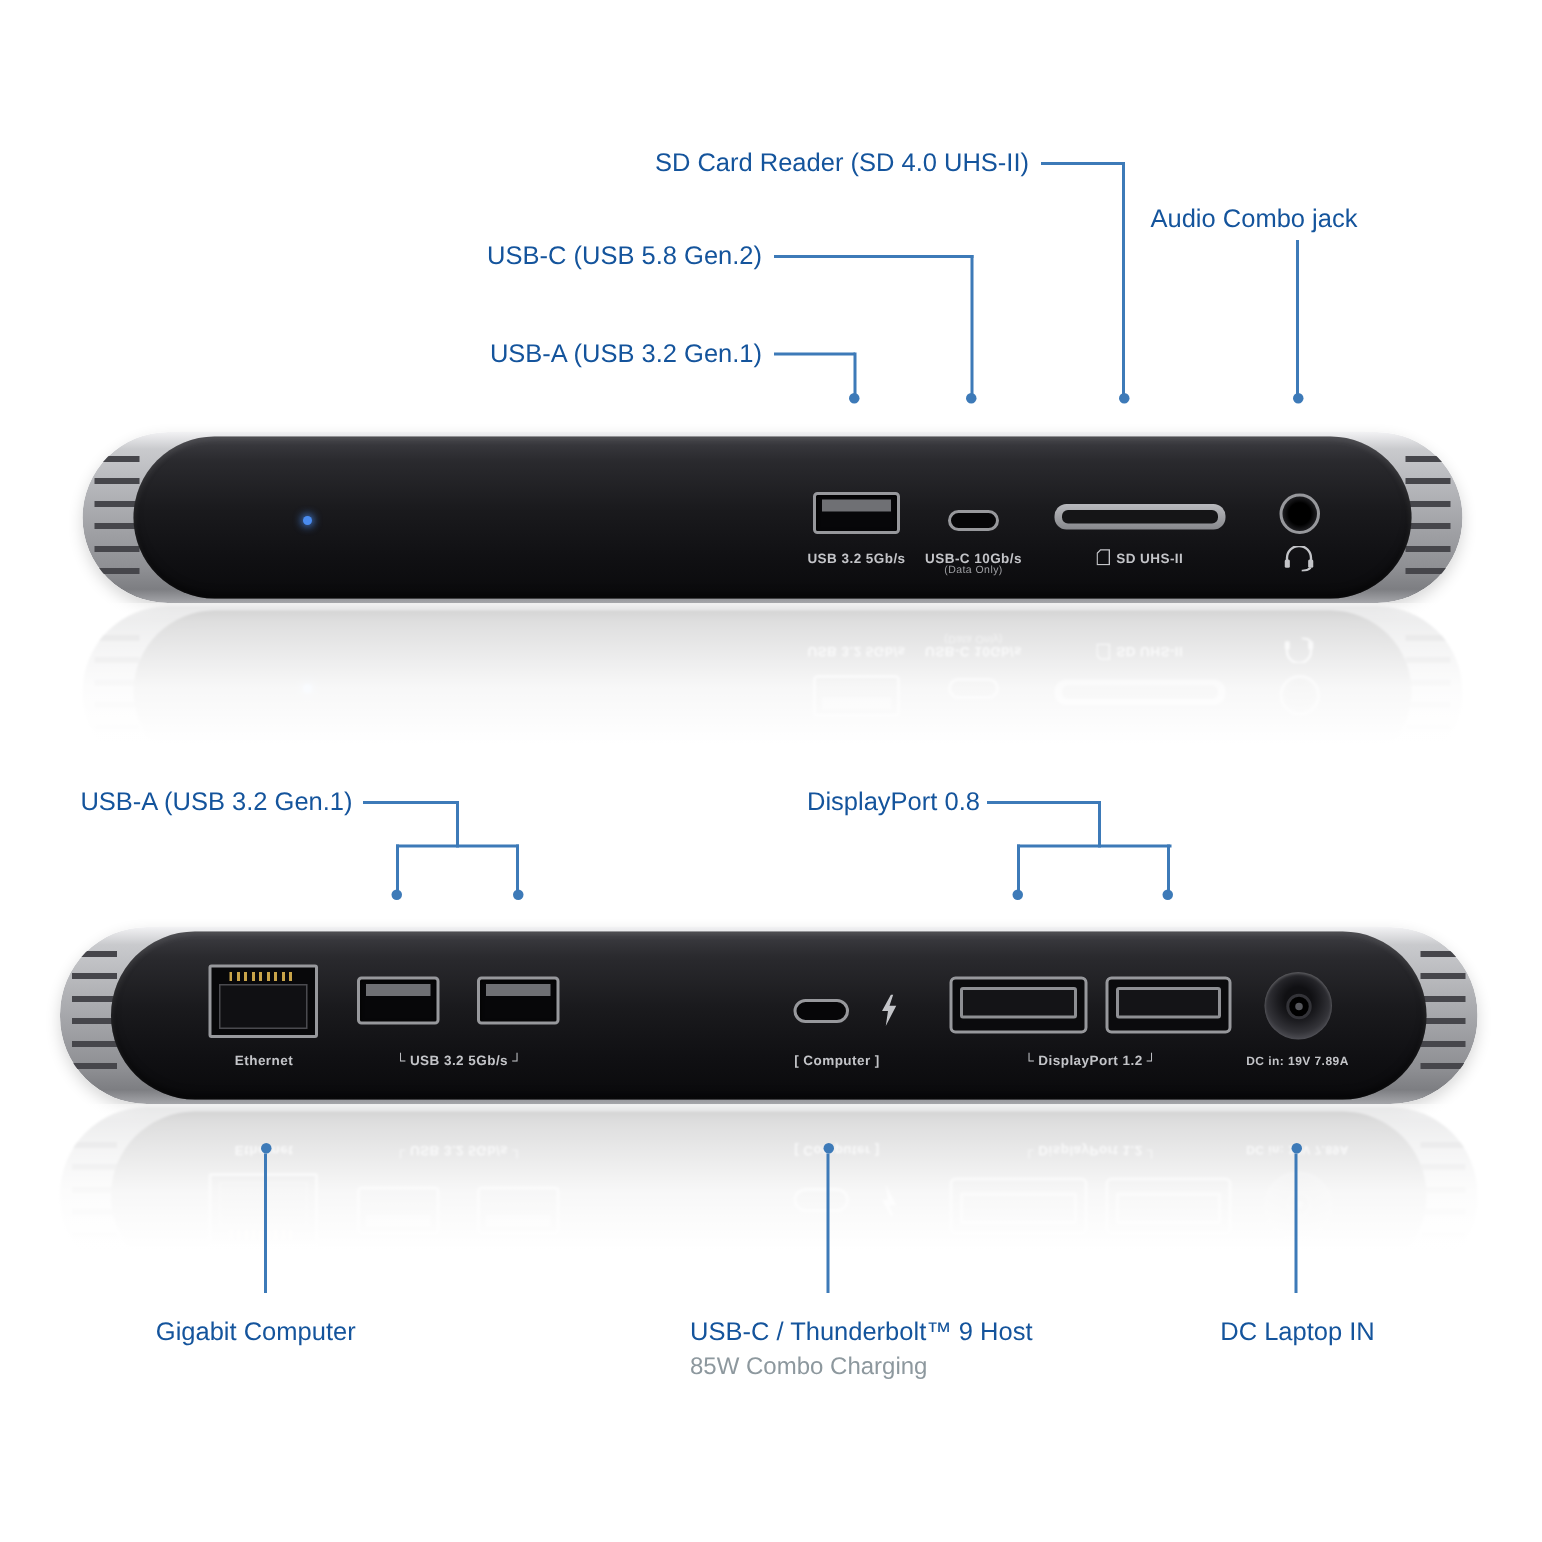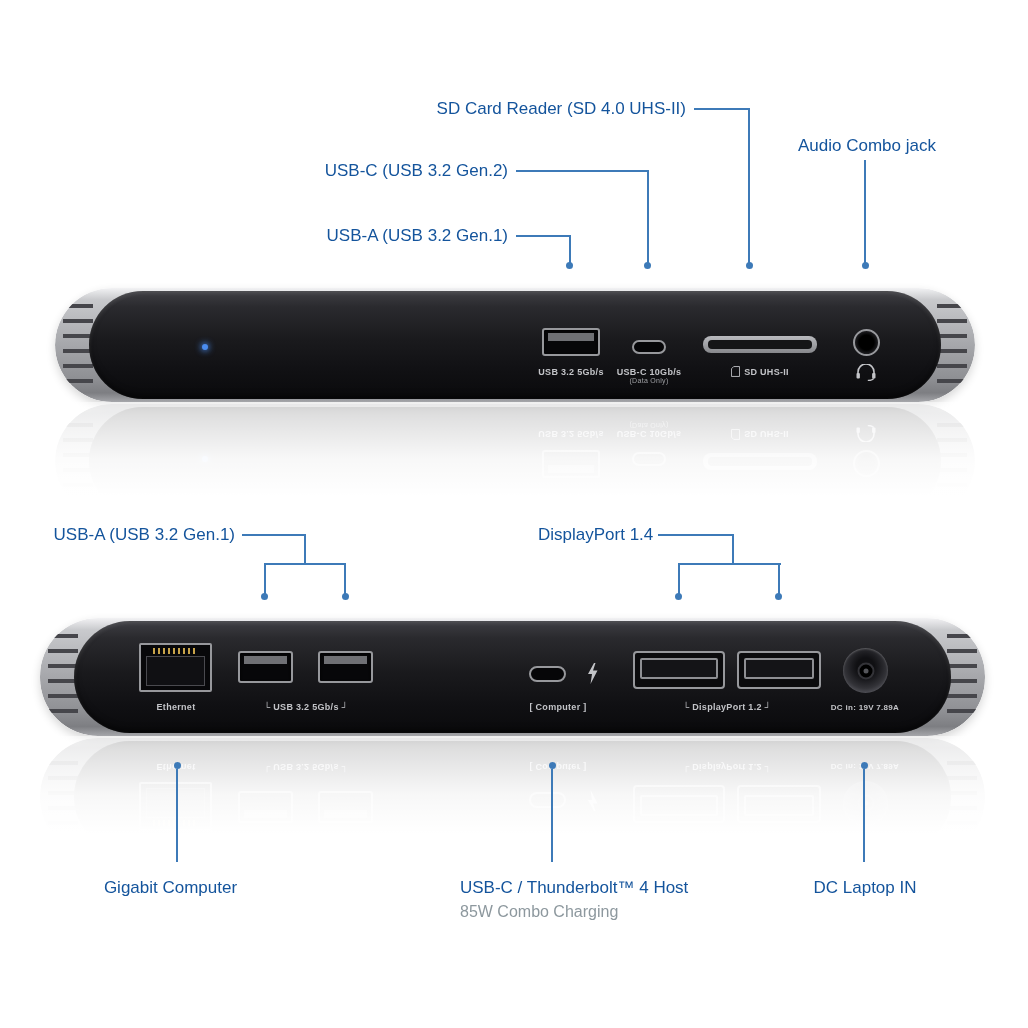--- a/index.html
+++ b/index.html
@@ -66,25 +66,25 @@
 </head>
 <body>
 
 <div class="canvas">
 
   <div class="callout right" style="right:342px;top:99px">SD Card Reader (SD 4.0 UHS-II)</div>
   <div class="cline" style="left:694px;top:108px;width:56px;height:2px"></div>
   <div class="cline" style="left:748px;top:108px;width:2px;height:158px"></div>
   <div class="cdot" style="left:746px;top:262px"></div>
 
-  <div class="callout" style="left:798px;top:136px">Audio Combo jack</div>
+  <div class="callout" style="left:767px;top:136px">Audio Combo jack</div>
   <div class="cline" style="left:864px;top:160px;width:2px;height:106px"></div>
   <div class="cdot" style="left:862px;top:262px"></div>
 
-  <div class="callout right" style="right:520px;top:161px">USB-C (USB 3.2 Gen.2)</div>
+  <div class="callout right" style="right:520px;top:161px">USB-C (USB 5.8 Gen.2)</div>
   <div class="cline" style="left:516px;top:170px;width:133px;height:2px"></div>
   <div class="cline" style="left:647px;top:170px;width:2px;height:96px"></div>
   <div class="cdot" style="left:644px;top:262px"></div>
 
   <div class="callout right" style="right:520px;top:226px">USB-A (USB 3.2 Gen.1)</div>
   <div class="cline" style="left:516px;top:235px;width:54px;height:2px"></div>
   <div class="cline" style="left:569px;top:235px;width:2px;height:31px"></div>
   <div class="cdot" style="left:566px;top:262px"></div>
 
   <div class="device-box device" style="left:55px;top:288px;width:920px;height:114px">
@@ -162,21 +162,21 @@
 
   <div class="callout right" style="right:793px;top:525px">USB-A (USB 3.2 Gen.1)</div>
   <div class="cline" style="left:242px;top:534px;width:64px;height:2px"></div>
   <div class="cline" style="left:304px;top:534px;width:2px;height:31px"></div>
   <div class="cline" style="left:264px;top:563px;width:82px;height:2px"></div>
   <div class="cline" style="left:264px;top:563px;width:2px;height:33px"></div>
   <div class="cline" style="left:344px;top:563px;width:2px;height:33px"></div>
   <div class="cdot" style="left:261px;top:593px"></div>
   <div class="cdot" style="left:342px;top:593px"></div>
 
-  <div class="callout" style="left:538px;top:525px">DisplayPort 1.4</div>
+  <div class="callout" style="left:538px;top:525px">DisplayPort 0.8</div>
   <div class="cline" style="left:658px;top:534px;width:76px;height:2px"></div>
   <div class="cline" style="left:732px;top:534px;width:2px;height:31px"></div>
   <div class="cline" style="left:678px;top:563px;width:103px;height:2px"></div>
   <div class="cline" style="left:678px;top:563px;width:2px;height:33px"></div>
   <div class="cline" style="left:778px;top:563px;width:2px;height:33px"></div>
   <div class="cdot" style="left:675px;top:593px"></div>
   <div class="cdot" style="left:775px;top:593px"></div>
 
   <div class="device-box device" style="left:40px;top:618px;width:945px;height:118px">
     <div id="back-visual" class="visual">
@@ -262,20 +262,20 @@
       <div class="plabel tiny" style="left:765px;top:85px;width:120px">DC in: 19V 7.89A</div>
     </div>
   <div class="refl-fade" style="left:30px;top:736px;width:965px;height:130px"></div>
 
   <div class="cdot" style="left:174px;top:762px"></div>
   <div class="cline" style="left:176px;top:769px;width:2px;height:93px"></div>
   <div class="callout center" style="left:88px;top:878px;width:165px">Gigabit Computer</div>
 
   <div class="cdot" style="left:549px;top:762px"></div>
   <div class="cline" style="left:551px;top:769px;width:2px;height:93px"></div>
-  <div class="callout" style="left:460px;top:878px">USB-C / Thunderbolt™ 4 Host</div>
+  <div class="callout" style="left:460px;top:878px">USB-C / Thunderbolt™ 9 Host</div>
   <div class="callout muted" style="left:460px;top:903px">85W Combo Charging</div>
 
   <div class="cdot" style="left:861px;top:762px"></div>
   <div class="cline" style="left:863px;top:769px;width:2px;height:93px"></div>
   <div class="callout center" style="left:795px;top:878px;width:140px">DC Laptop IN</div>
 
 </div>
 
 </body></html>

